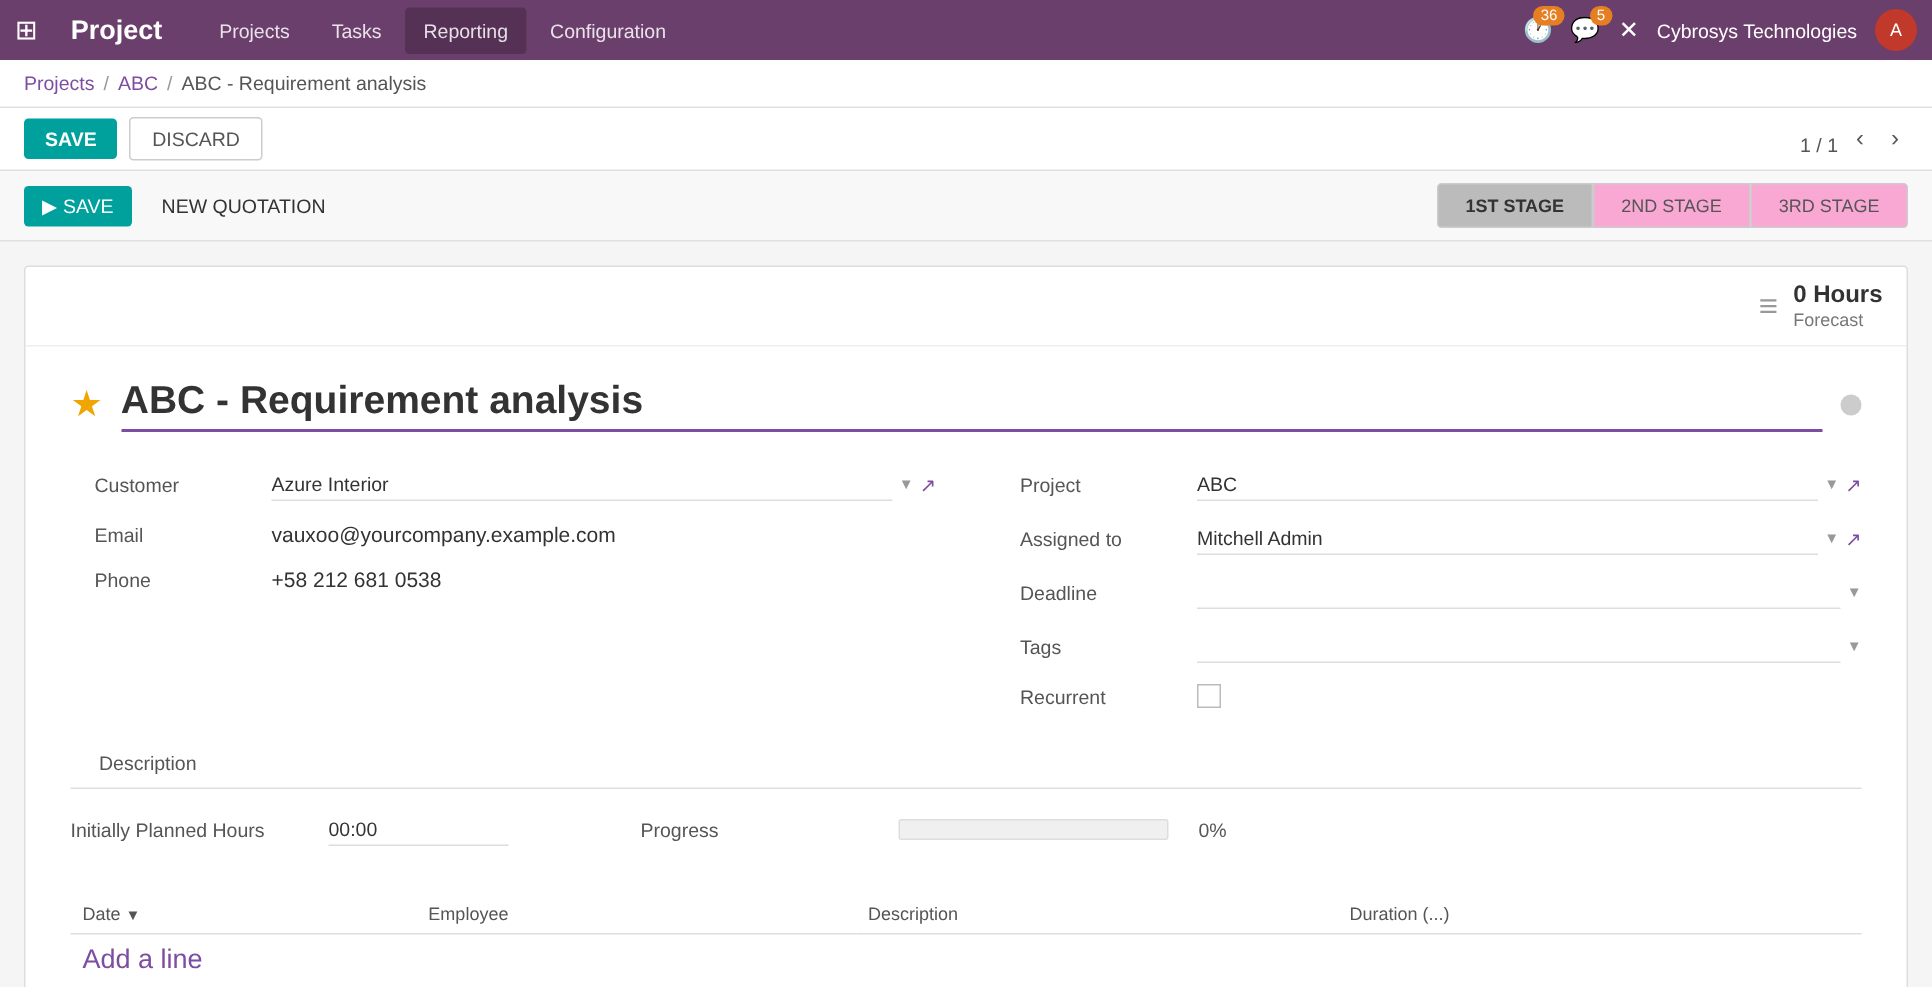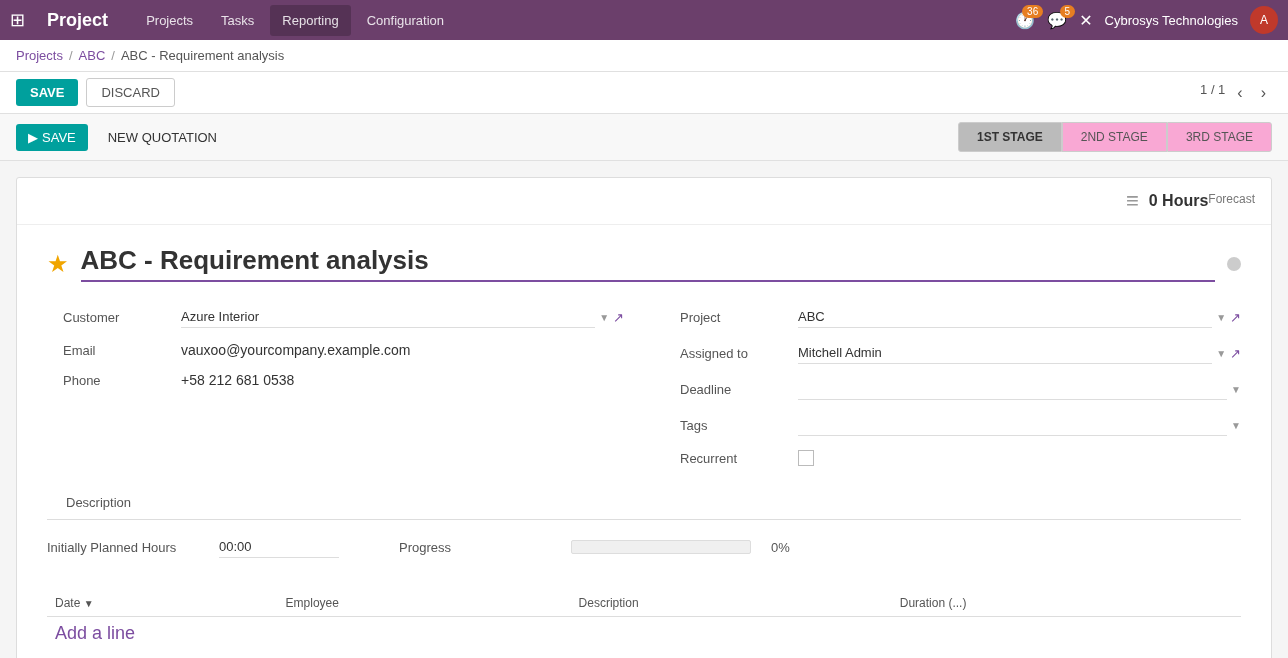--- a/index.html
+++ b/index.html
@@ -54,21 +54,21 @@
       gap: 8px;
     }
     .btn-save {
       background: #00a09d; color: white; border: none; padding: 6px 14px;
       border-radius: 3px; cursor: pointer; font-size: 13px; font-weight: bold;
     }
     .btn-discard {
       background: white; color: #555; border: 1px solid #ccc; padding: 6px 14px;
       border-radius: 3px; cursor: pointer; font-size: 13px;
     }
-    .nav-pagination { margin-left: auto; display: flex; align-items: flex-start; gap: 6px; color: #555; }
+    .nav-pagination { margin-left: auto; display: flex; align-items: flex-end; gap: 6px; color: #555; }
     .nav-pagination .pag-text { font-size: 13px; }
     .nav-arrow { background: none; border: none; cursor: pointer; color: #555; font-size: 16px; padding: 2px 6px; }
 
     
     .stage-bar {
       background: #f8f8f8;
       padding: 8px 16px;
       border-bottom: 1px solid #e0e0e0;
       display: flex;
       align-items: center;
@@ -105,21 +105,21 @@
       display: flex;
       align-items: center;
       justify-content: flex-end;
       padding: 10px 16px;
       border-bottom: 1px solid #eee;
     }
     .hours-forecast-inner {
       display: flex; align-items: center; gap: 10px;
     }
     .hf-icon { font-size: 22px; color: #999; }
-    .hf-text { display: flex; }
+    .hf-text { display: flex; flex-direction: column; }
     .hf-hours { font-size: 16px; font-weight: bold; color: #333; }
     .hf-label { font-size: 12px; color: #777; }
 
     
     .form-body { padding: 20px 30px; }
 
     
     .title-row { display: flex; align-items: center; gap: 12px; margin-bottom: 24px; }
     .star-icon { color: #f0a500; font-size: 24px; cursor: pointer; }
     .task-title {
@@ -334,21 +334,21 @@
             </div>
           </div>
         </div>
       </div>
 
       <div class="tabs-bar">
         <div class="tab">Description</div>
       </div>
 
       <div class="timesheets-content">
-        <div style="display:flex; align-items:center; gap:60px; margin-bottom:16px;">
+        <div style="display:flex; align-items:center; gap:88px; margin-bottom:16px;">
           <div class="ts-field-row">
             <span class="ts-label">Initially Planned Hours</span>
             <input class="ts-input" type="text" value="00:00" style="">
           </div>
           <div class="ts-field-row">
             <span class="ts-label">Progress</span>
             <div class="progress-bar-outer">
               <div class="progress-bar-inner" style="width:0%"></div>
             </div>
             <span class="progress-pct">0%</span>

